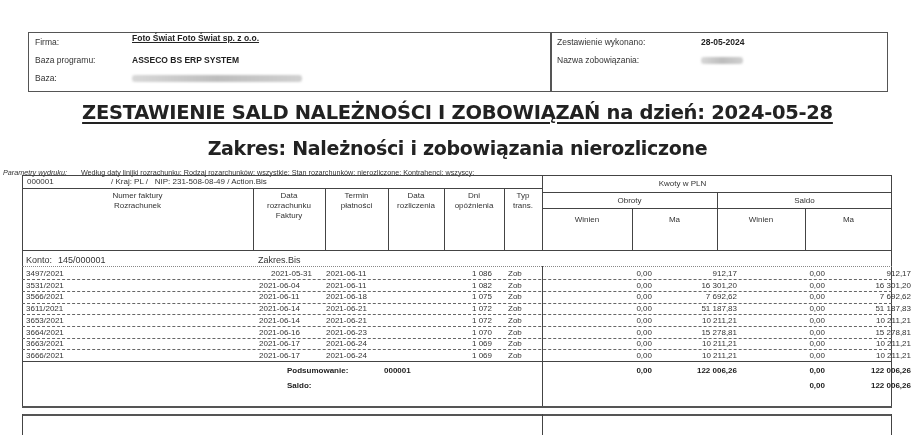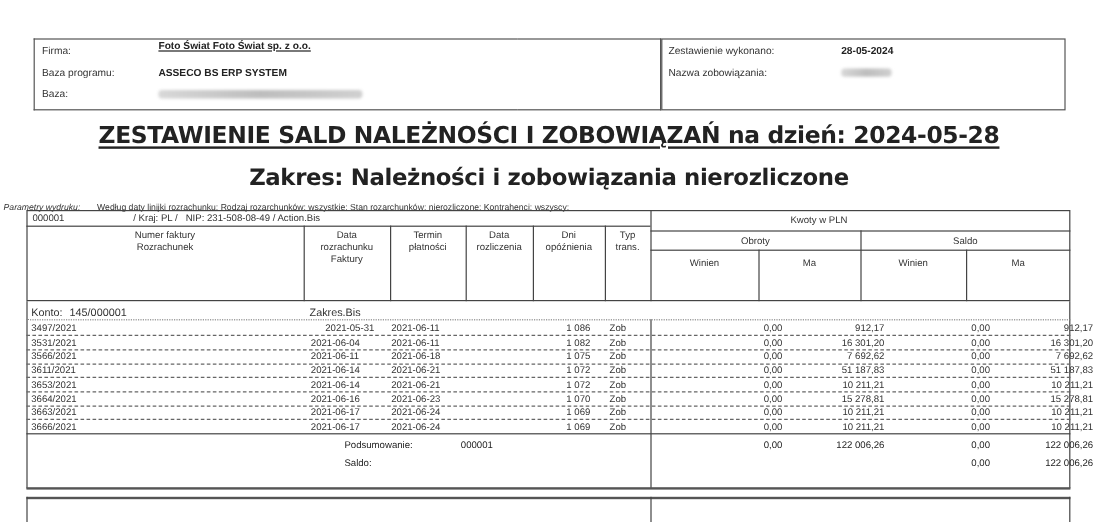--- a/index.html
+++ b/index.html
@@ -23,21 +23,21 @@
   .grid { position: absolute; border: 1.2px solid #444; }
   .cell { position: absolute; font-size: 8px; color: #333; text-align: center; line-height: 10px; }
   .vline { position: absolute; width: 1.2px; background: #444; }
   .hline { position: absolute; height: 1.2px; background: #444; }
 
   .row { position: absolute; left: 22px; height: 11.5px; font-size: 8px; color: #333; }
   .row .c { position: absolute; top: 1px; white-space: nowrap; }
   .dash { position: absolute; left: 22px; width: 870px; height: 0; border-top: 1px dashed #666; }
   .dots { position: absolute; left: 22px; width: 870px; height: 0; border-top: 1.4px dotted #888; }
   .r { text-align: right; }
-  .bold { font-weight: normal; color: #222; }
+  .bold { font-weight: bold; color: #222; }
 </style>
 </head>
 <body>
 
 <div class="infobox">
   <div class="info-row" style="left:6px;top:4px;">
     <span>Firma:</span>
   </div>
   <div class="info-row info-val" style="left:103px;top:0;text-decoration:underline;">Foto Świat Foto Świat sp. z o.o.</div>
   <div class="info-row" style="left:6px;top:22px;">Baza programu:</div>

